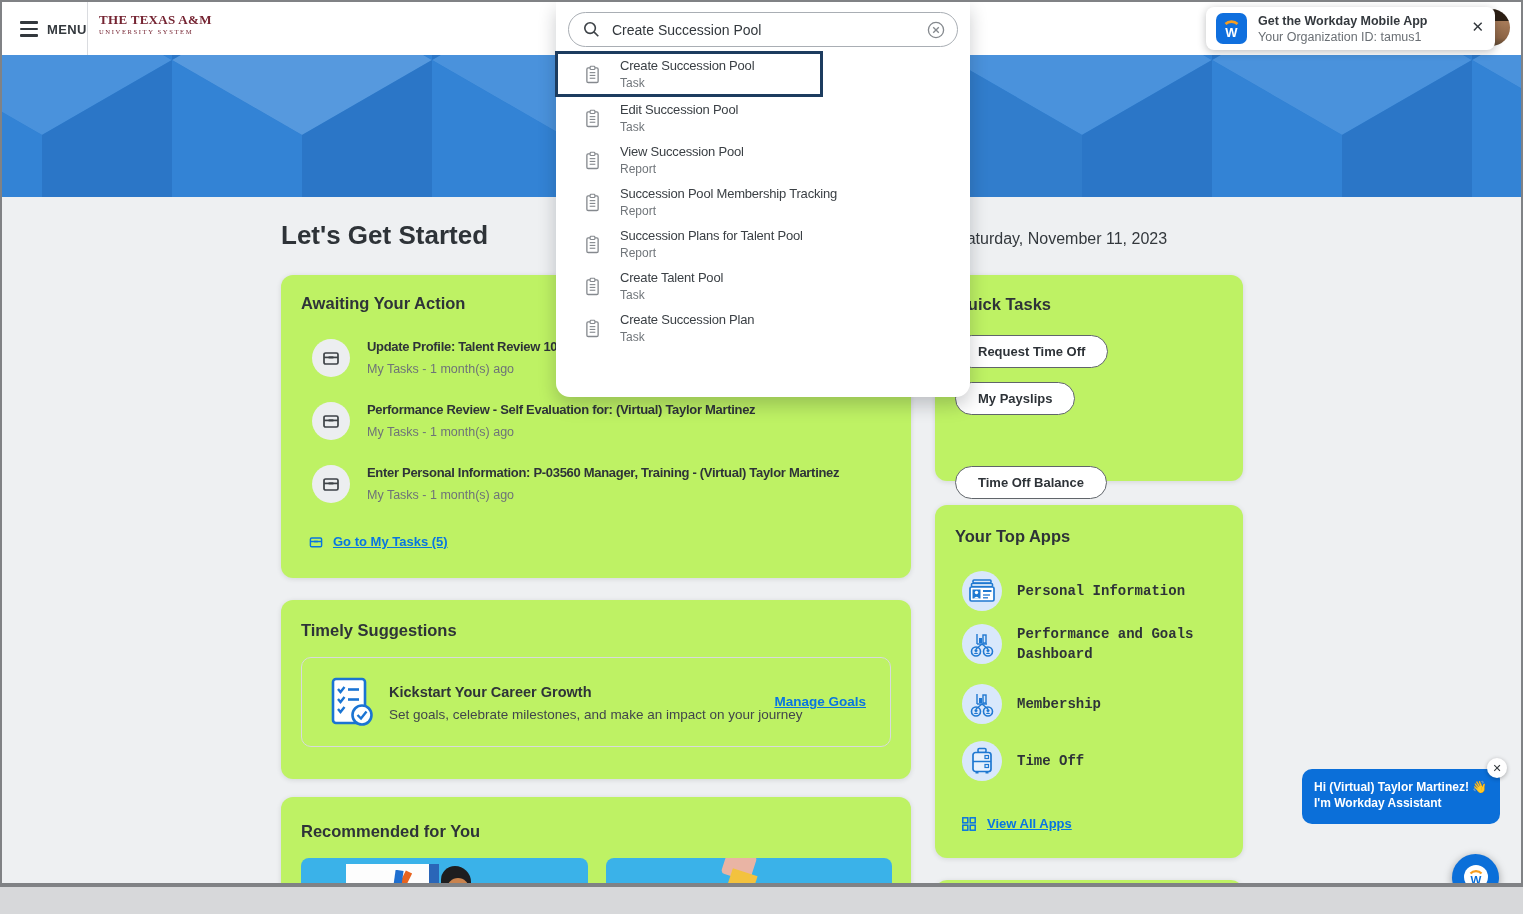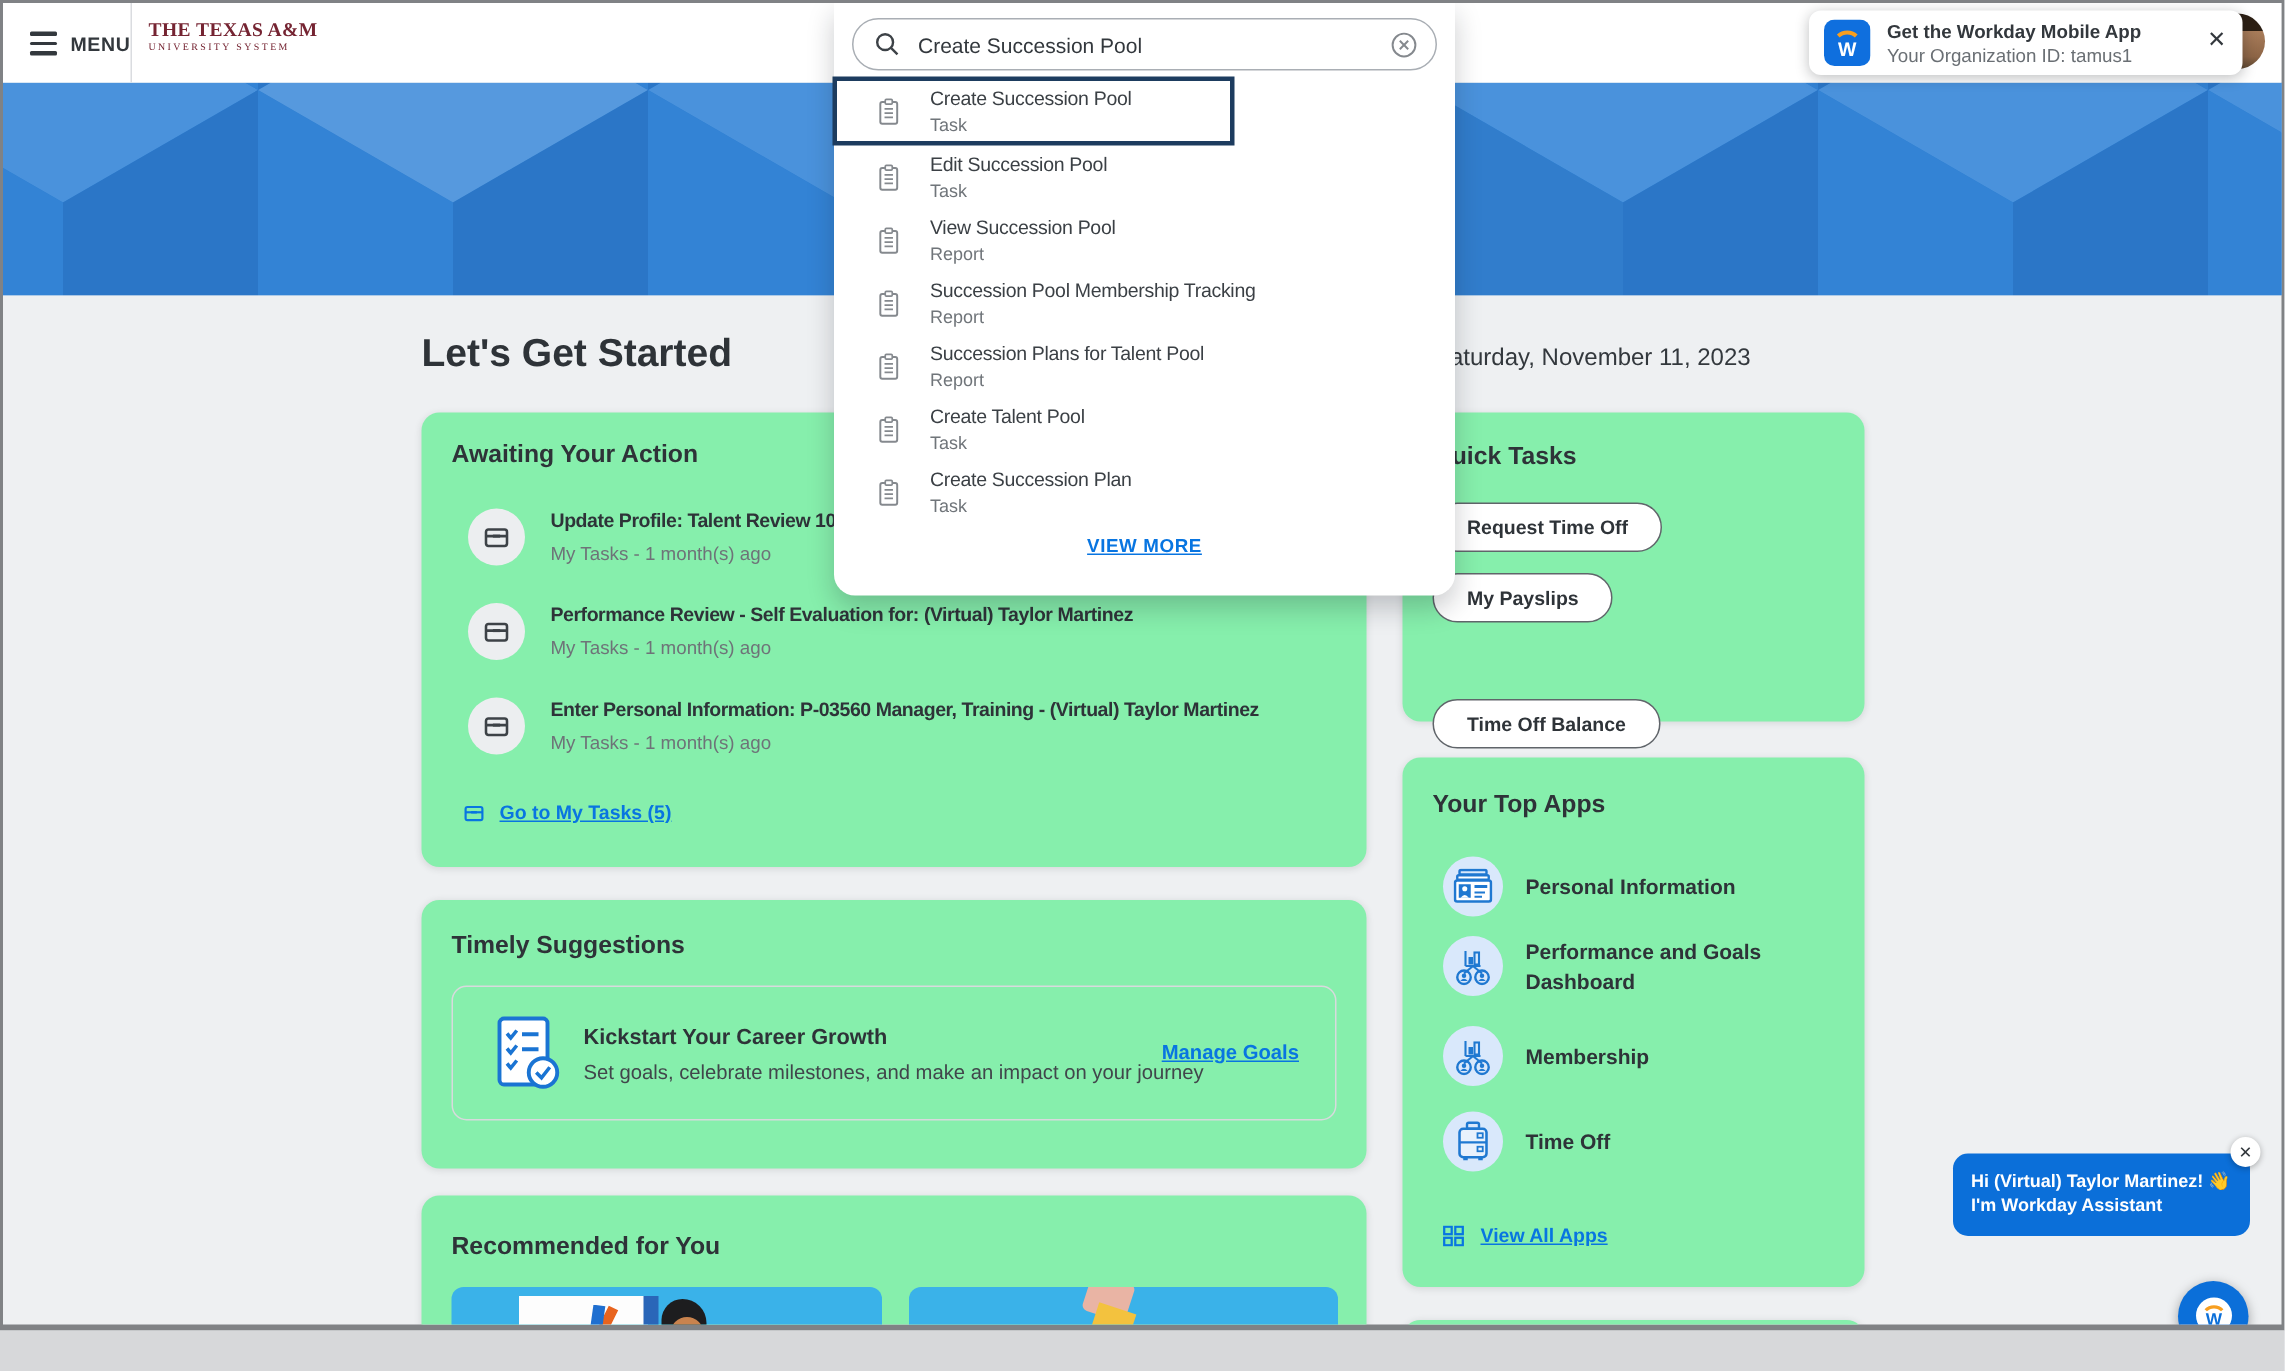--- a/index.html
+++ b/index.html
@@ -20,21 +20,21 @@
   .logo .l2{font-family:"Liberation Serif",serif;font-size:6.6px;letter-spacing:1.6px;margin-top:3px;}
 
   
   .banner{left:0;top:53px;width:100%;height:142px;z-index:1;overflow:hidden;}
 
   
   .greeting{left:279px;top:218px;font-size:26px;font-weight:bold;color:#2e3338;z-index:5;}
   .date{left:954px;top:228px;font-size:16px;color:#33383d;z-index:5;}
 
   
-  .card{position:absolute;background:#86efac;border-radius:12px;box-shadow:0 1px 5px rgba(40,45,50,.13);z-index:10;}
+  .card{position:absolute;background:#bef264;border-radius:12px;box-shadow:0 1px 5px rgba(40,45,50,.13);z-index:10;}
   .card-title{font-size:16.5px;font-weight:bold;color:#2e3338;}
 
   
   .await-item{position:absolute;left:31px;display:flex;gap:17px;align-items:flex-start;cursor:pointer;}
   .circ{width:38px;height:38px;border-radius:50%;background:#eceef0;display:flex;align-items:center;justify-content:center;flex:0 0 auto;}
   .ai-title{font-size:13px;font-weight:bold;letter-spacing:-0.3px;color:#2e3338;}
   .ai-meta{font-size:12.5px;color:#6e7378;margin-top:8px;}
   .blue-link{color:#0875e1;font-weight:bold;text-decoration:underline;cursor:pointer;}
 
   
@@ -42,21 +42,21 @@
   .manage-goals{position:absolute;right:24px;top:36px;font-size:13.5px;}
 
   
   .tile{position:absolute;top:61px;width:287px;height:120px;border-radius:8px;background:#3ab2e9;overflow:hidden;cursor:pointer;}
 
   
   .pill{position:absolute;left:20px;height:33px;border:1px solid #60656a;border-radius:17px;background:#fff;
         display:inline-flex;align-items:center;padding:0 22px;font-size:13px;font-weight:bold;color:#2e3338;cursor:pointer;white-space:nowrap;}
 
   
-  .app-row{position:absolute;left:27px;display:flex;gap:15px;align-items:center;cursor:pointer;}
+  .app-row{position:absolute;left:27px;display:flex;gap:15px;align-items:center;cursor:pointer;font-family:Liberation Mono, monospace;}
   .app-circ{width:40px;height:40px;border-radius:50%;background:#d9e8fb;display:flex;align-items:center;justify-content:center;flex:0 0 auto;}
   .app-label{font-size:14px;font-weight:bold;color:#2e3338;width:200px;line-height:1.45;}
 
   
   .search-panel{left:554px;top:0;width:414px;height:395px;background:#fff;border-radius:0 0 14px 14px;
                 box-shadow:0 8px 18px rgba(20,25,30,.22);z-index:40;}
   .search-input-wrap{position:absolute;left:12px;top:10px;width:390px;height:35px;border:1px solid #a9aeb4;border-radius:17.5px;
                 display:flex;align-items:center;box-sizing:border-box;padding:0 12px 0 14px;gap:10px;background:#fff;}
   .search-input{border:none;outline:none;flex:1;font-size:14px;color:#33383d;font-family:"Liberation Sans",sans-serif;background:transparent;}
   .results{position:absolute;left:0;top:49px;width:100%;}
@@ -432,21 +432,20 @@
             <line x1="5" y1="14" x2="11" y2="14" stroke="#85898e" stroke-width="1.2"></line>
           </svg>
         <span>
             <div class="r-label">Create Succession Plan</div>
             <div class="r-type">Task</div>
           </span>
       </div>
     </div>
 
     <div class="sel-box"></div>
-    <div class="view-more"><span class="blue-link">VIEW MORE</span></div>
   </div>
 
   <div class="abs avatar"></div>
 
   <div class="abs notif">
     <svg class="abs" style="left:10px;top:6px;" width="31" height="31" viewBox="0 0 31 31">
       <rect width="31" height="31" rx="7" fill="#0f6fde"></rect>
       <path d="M9.5 11 A8 7 0 0 1 21.5 11" fill="none" stroke="#f79e1f" stroke-width="2.6"></path>
       <text x="15.5" y="24" text-anchor="middle" font-family="Liberation Sans, sans-serif" font-size="13" font-weight="bold" fill="#fff">W</text>
     </svg>

